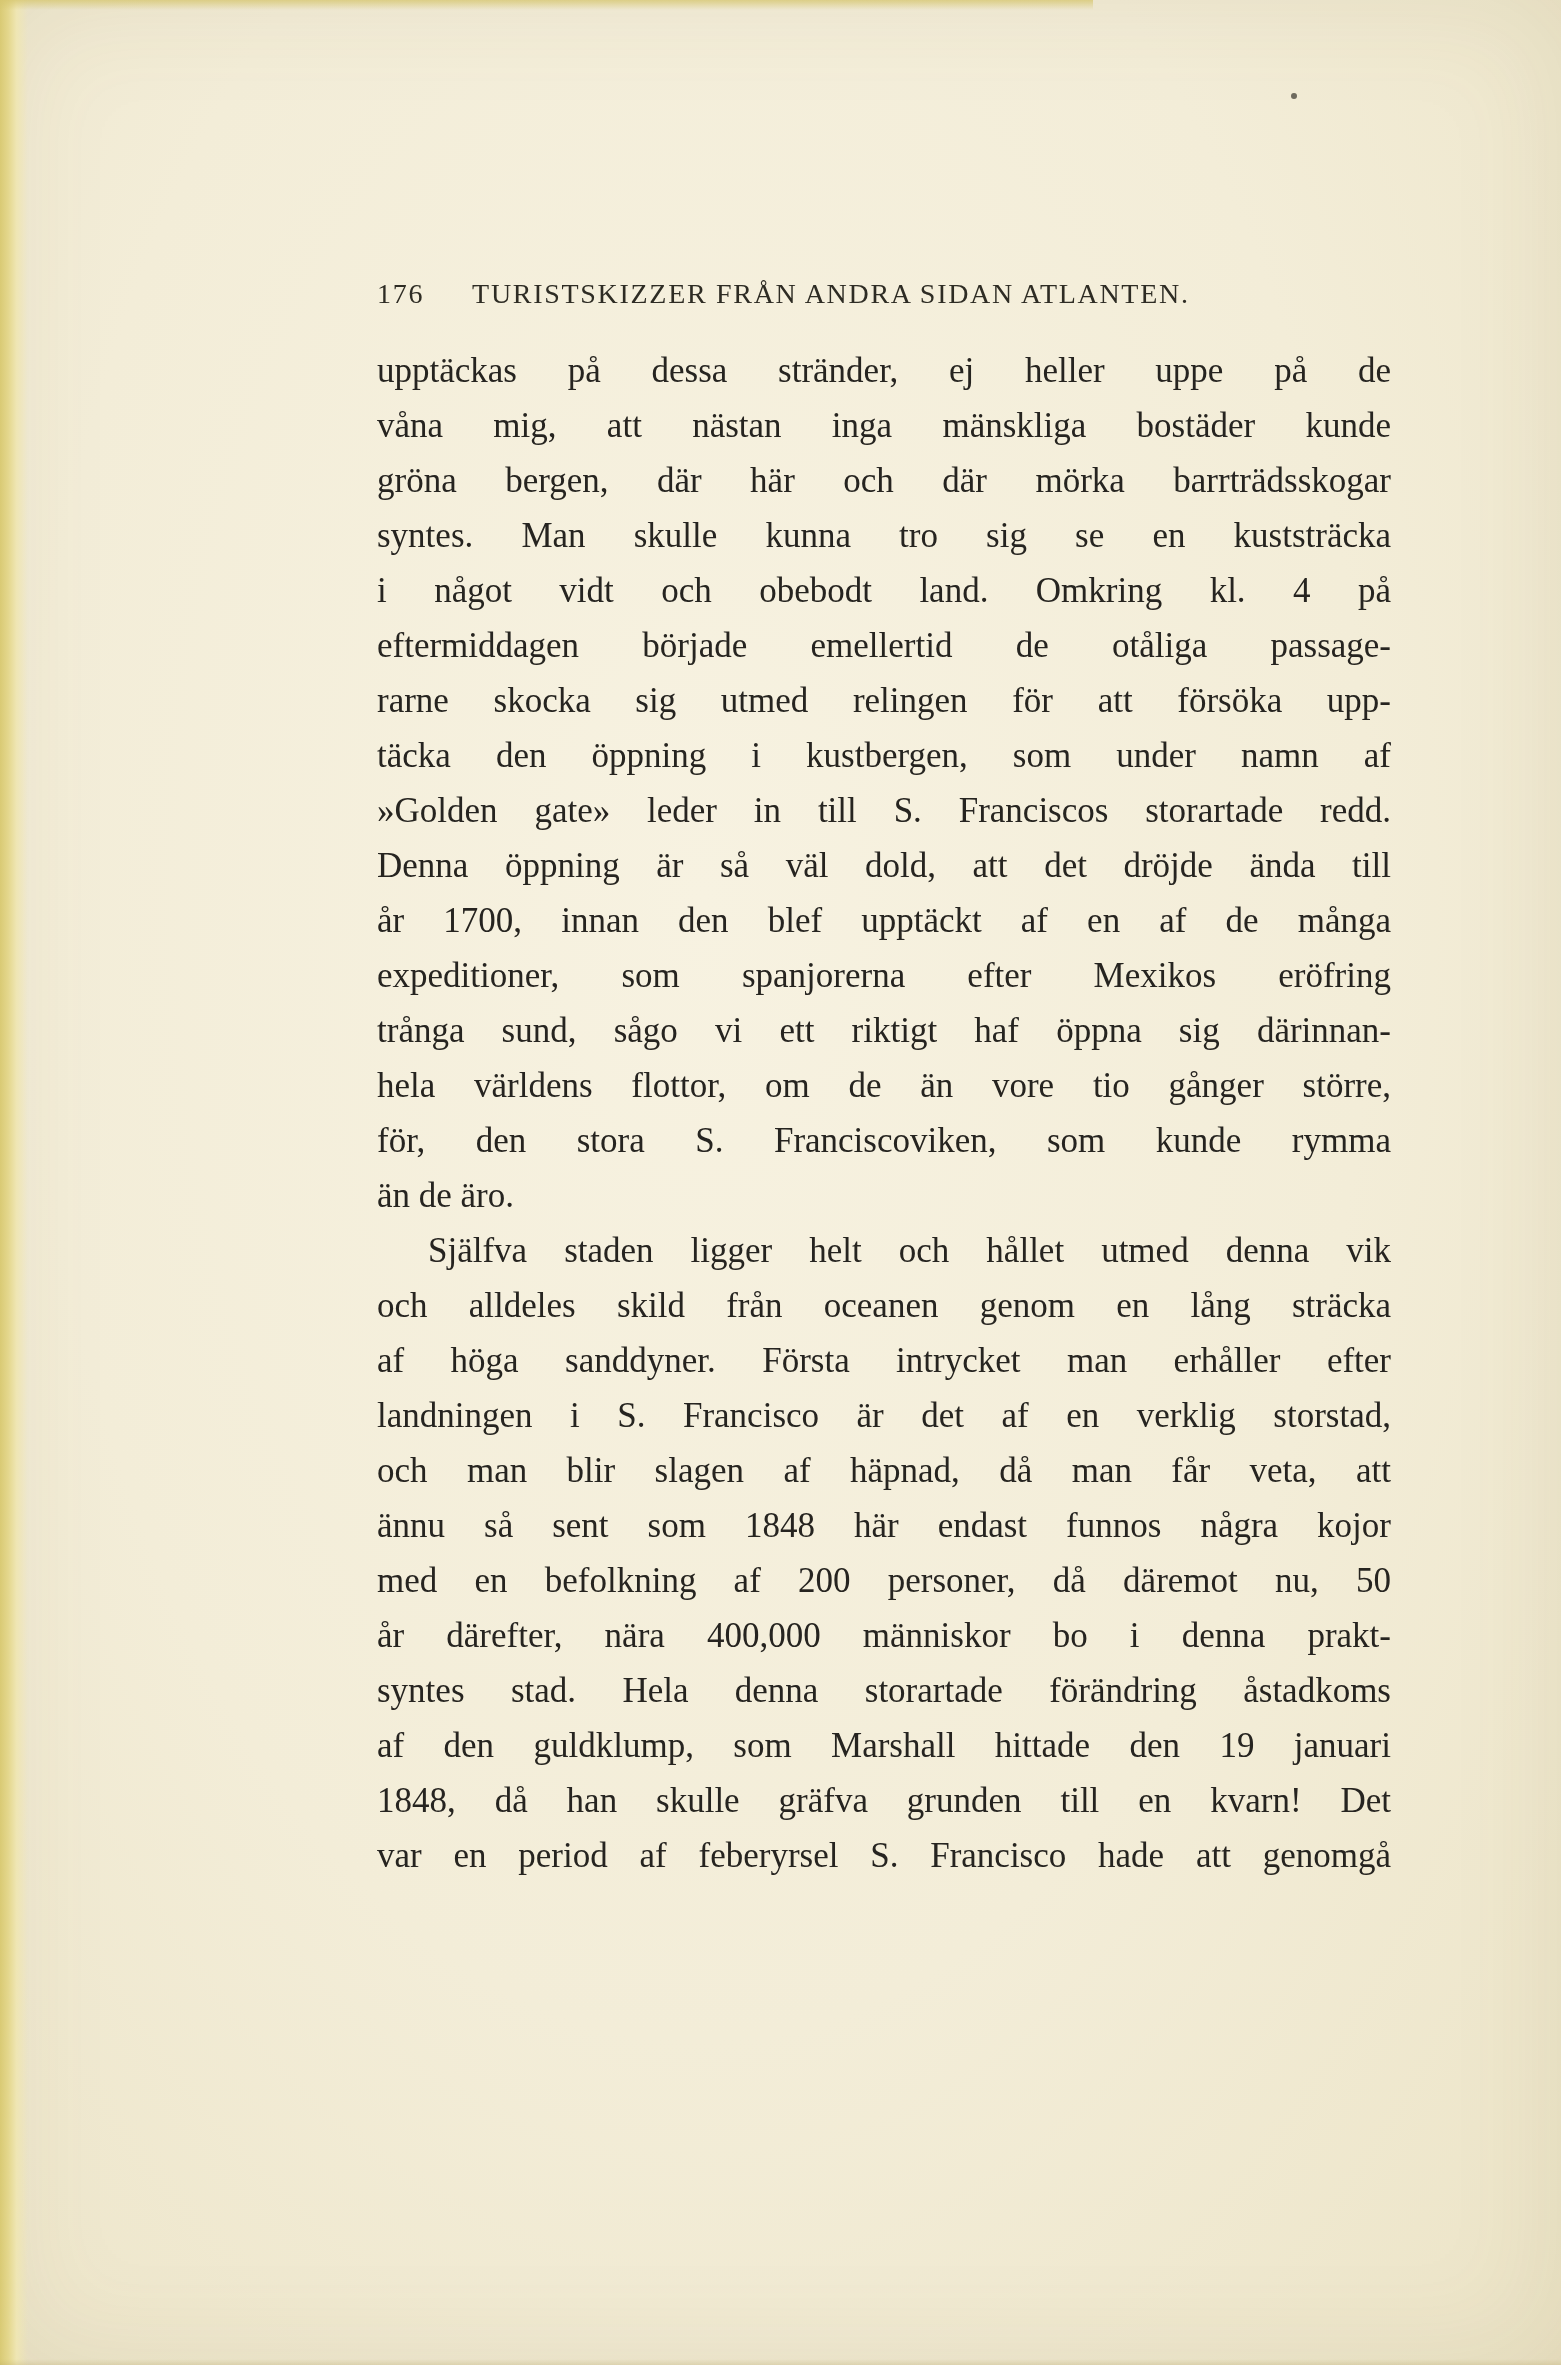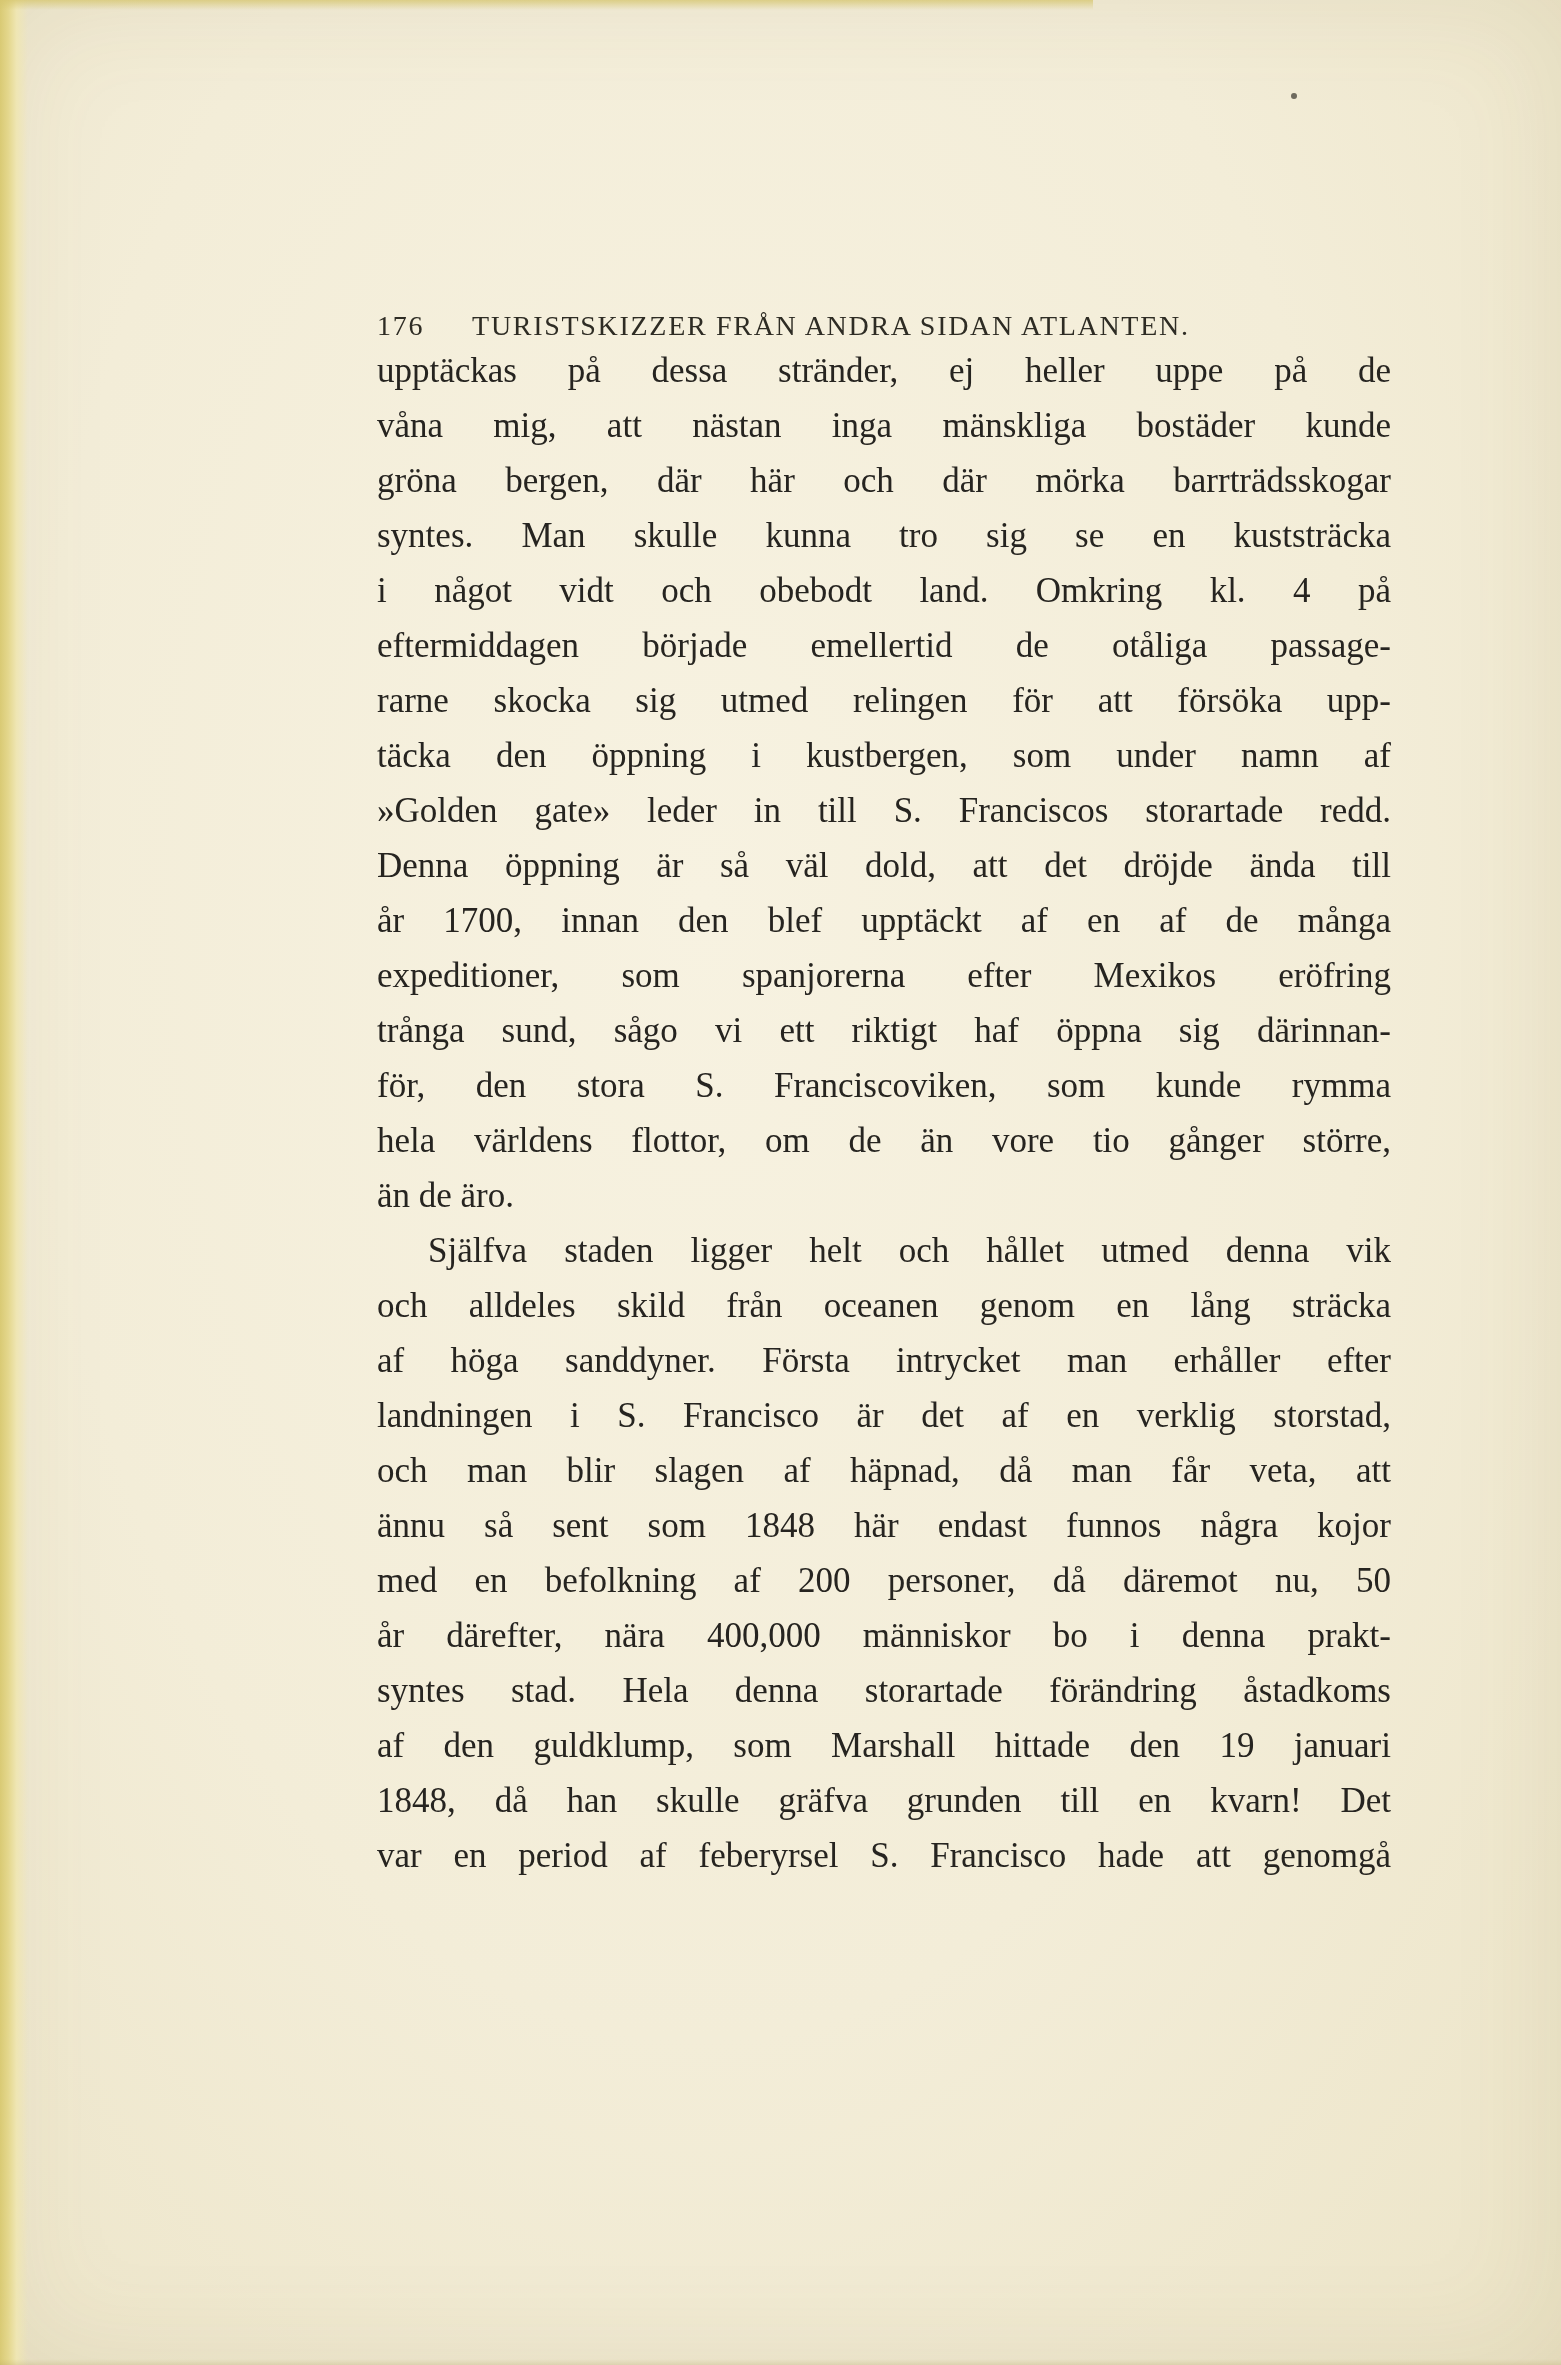--- a/index.html
+++ b/index.html
@@ -46,21 +46,20 @@
     top: 278px;
     width: 1014px;
     display: flex;
     align-items: baseline;
     font-size: 28px;
     letter-spacing: 1.7px;
     color: #2e2c24;
   }
   .page-number {
     flex: 0 0 auto;
-    margin-top: 32px;
   }
   .header-title {
     flex: 0 0 auto;
     margin-left: 48px;
   }
   .body-text {
     position: absolute;
     left: 377px;
     top: 343px;
     width: 1014px;
@@ -112,22 +111,22 @@
     <div class="line">syntes. Man skulle kunna tro sig se en kuststräcka</div>
     <div class="line">i något vidt och obebodt land. Omkring kl. 4 på</div>
     <div class="line">eftermiddagen började emellertid de otåliga passage-</div>
     <div class="line">rarne skocka sig utmed relingen för att försöka upp-</div>
     <div class="line">täcka den öppning i kustbergen, som under namn af</div>
     <div class="line">»Golden gate» leder in till S. Franciscos storartade redd.</div>
     <div class="line">Denna öppning är så väl dold, att det dröjde ända till</div>
     <div class="line">år 1700, innan den blef upptäckt af en af de många</div>
     <div class="line">expeditioner, som spanjorerna efter Mexikos eröfring</div>
     <div class="line">trånga sund, sågo vi ett riktigt haf öppna sig därinnan-</div>
+    <div class="line">hela världens flottor, om de än vore tio gånger större,</div>
     <div class="line">för, den stora S. Franciscoviken, som kunde rymma</div>
-    <div class="line">hela världens flottor, om de än vore tio gånger större,</div>
     <div class="line para-end">än de äro.</div>
     <div class="line indent">Själfva staden ligger helt och hållet utmed denna vik</div>
     <div class="line">och alldeles skild från oceanen genom en lång sträcka</div>
     <div class="line">af höga sanddyner. Första intrycket man erhåller efter</div>
     <div class="line">landningen i S. Francisco är det af en verklig storstad,</div>
     <div class="line">och man blir slagen af häpnad, då man får veta, att</div>
     <div class="line">ännu så sent som 1848 här endast funnos några kojor</div>
     <div class="line">med en befolkning af 200 personer, då däremot nu, 50</div>
     <div class="line">år därefter, nära 400,000 människor bo i denna prakt-</div>
     <div class="line">syntes stad. Hela denna storartade förändring åstadkoms</div>

